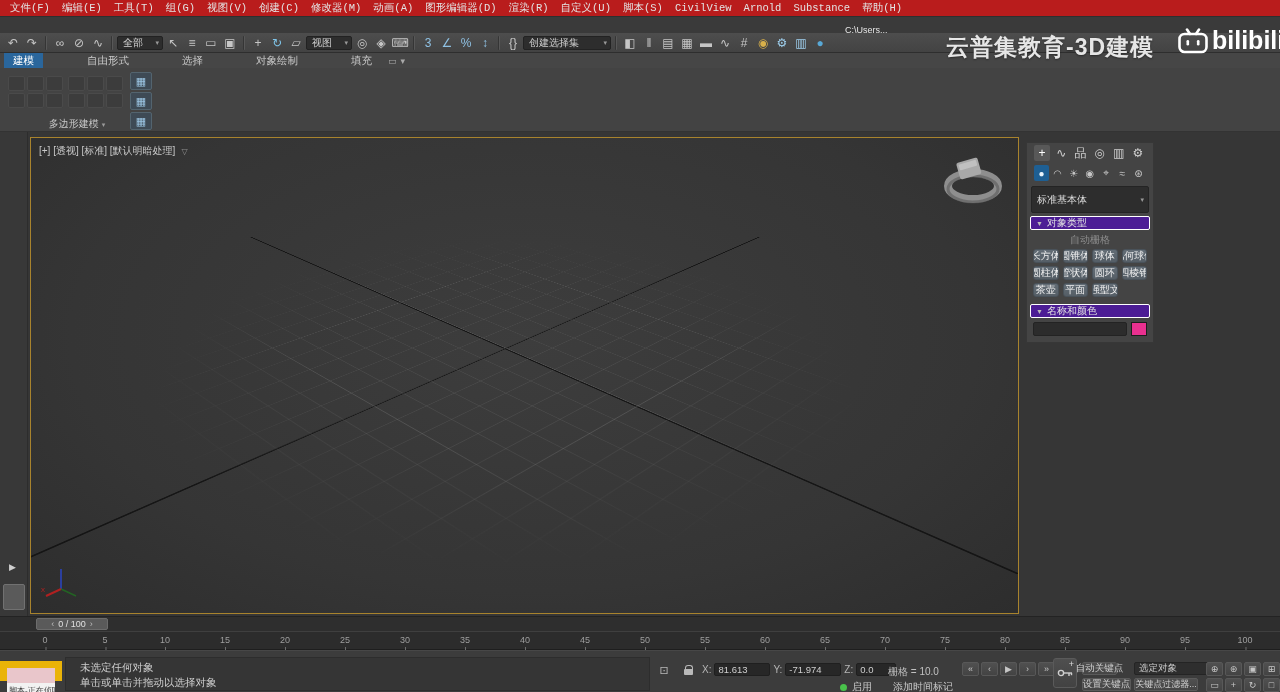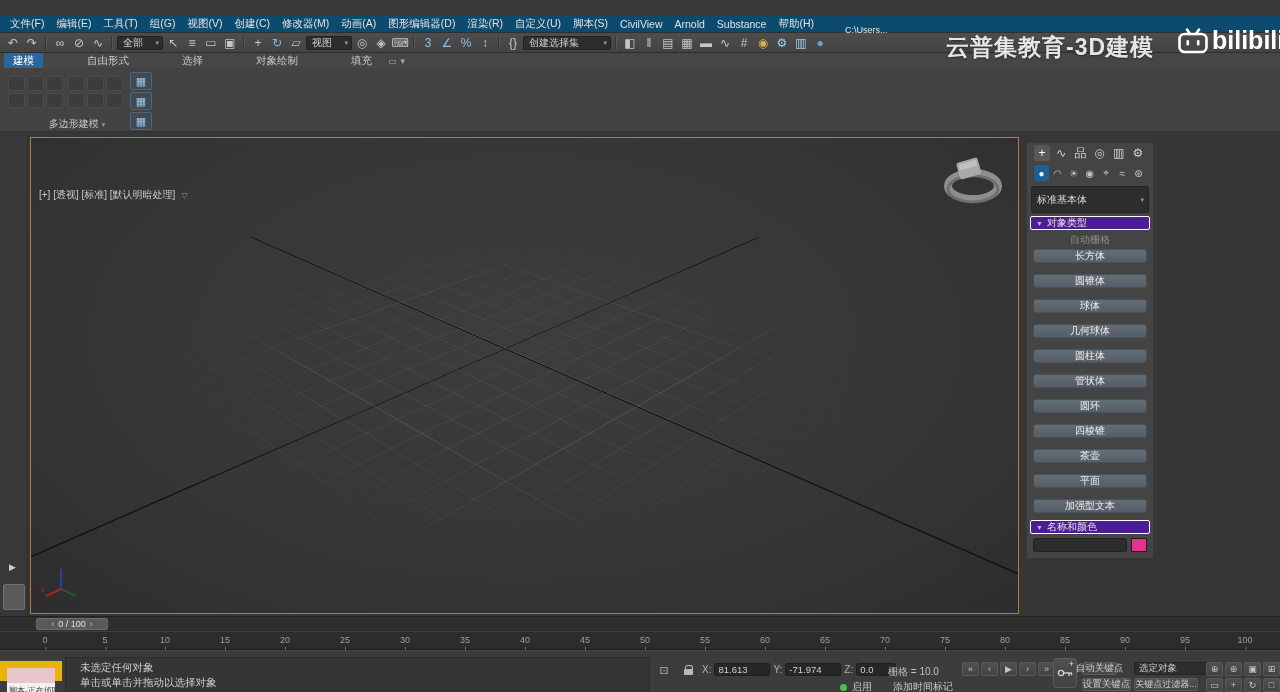--- a/index.html
+++ b/index.html
@@ -11,23 +11,23 @@
   #titlebar{position:absolute;left:0;top:0;width:1280px;height:16px;background:#181818;
     display:flex;align-items:center;gap:5px;padding:0 6px;color:#cccccc;font-size:10px;}
   .app-icon{width:10px;height:10px;background:linear-gradient(135deg,#35b6cc,#16739a);border-radius:2px;flex:none;}
   #titlebar .spacer{flex:1;}
   .ws-wrap{display:flex;gap:6px;align-items:center;color:#b5b5b5;margin-right:26px;}
   .ws-value{display:flex;align-items:center;gap:3px;background:#262626;border:1px solid #111;
     padding:0 5px;height:12px;border-radius:2px;color:#d5d5d5;}
   .ws-value .caret{font-size:7px;color:#999;}
 
   
-  #menubar{position:absolute;left:0;top:16px;width:1280px;height:17px;background:#0c4a6e;
+  #menubar{position:absolute;left:0;top:0;width:1280px;height:17px;background:#b91c1c;
     border-bottom:1px solid #2f2f2f;display:flex;align-items:center;padding:0 4px;
-    font-size:10.5px;color:#e3e3e3;}
+    font-size:10.5px;color:#e3e3e3;font-family:Liberation Mono, monospace;}
   #menubar .menu-item{padding:0 6px;height:100%;display:flex;align-items:center;white-space:nowrap;}
 
   
   #toolbar{position:absolute;left:0;top:33px;width:1280px;height:20px;
     background:linear-gradient(#4d4d4d,#434343);border-bottom:1px solid #2e2e2e;
     display:flex;align-items:center;padding:0 4px;gap:1px;}
   .tb{min-width:18px;height:17px;display:flex;align-items:center;justify-content:center;
     color:#c6c6c6;font-size:12px;border-radius:2px;flex:none;}
   .tb.sep{min-width:2px;height:14px;border-left:1px solid #353535;border-right:1px solid #585858;margin:0 3px;}
   .tb.t-dropdown{background:#2d2d2d;border:1px solid #222;height:14px;font-size:10px;
@@ -67,21 +67,21 @@
   #left-strip{position:absolute;left:0;top:0;width:28px;height:484px;background:#383838;
     border-right:1px solid #2d2d2d;}
   #strip-play{position:absolute;left:9px;top:430px;color:#cfcfcf;font-size:9px;}
   #strip-box{position:absolute;left:3px;top:452px;width:22px;height:26px;background:#5a5a5a;
     border:1px solid #717171;border-radius:2px;}
 
   #viewport{position:absolute;left:30px;top:5px;width:989px;height:477px;
     background:radial-gradient(ellipse at 50% 42%,#3d3d3d 0%,#353535 65%,#2d2d2d 100%);
     border:1px solid #a8832d;overflow:hidden;}
   .vp-label{position:absolute;left:8px;top:6px;font-size:10px;color:#c9c9c9;z-index:5;
-    display:flex;gap:6px;align-items:center;margin-top:44px;}
+    display:flex;gap:6px;align-items:center;}
   .vp-filter{color:#8f8f8f;font-size:8px;}
   #grid3d{position:absolute;left:474px;top:210px;width:0;height:0;z-index:1;}
   #axis-plane{position:absolute;left:-480px;top:-480px;width:960px;height:960px;
     transform:perspective(900px) rotateX(64deg) rotateZ(45deg);}
   #axis-plane .ax{position:absolute;background:rgba(14,14,14,0.8);}
   .ax-x{left:0;right:0;top:50%;height:2px;}
   .ax-y{top:0;bottom:0;left:50%;width:2px;}
   #grid-plane{position:absolute;left:-330px;top:-330px;width:660px;height:660px;
     transform:perspective(900px) rotateX(64deg) rotateZ(45deg);
     background-image:
@@ -106,21 +106,21 @@
     font-size:10px;border-radius:2px;color:#c6c6c6;}
   .cp-cat.active{background:#1e5f93;color:#eaf4fb;}
   .cp-dd{margin:3px 4px;height:27px;background:#2d2d2d;border:1px solid #242424;border-radius:2px;
     color:#dcdcdc;font-size:10px;display:flex;align-items:center;padding:0 5px;position:relative;}
   .cp-dd::after{content:"▾";position:absolute;right:4px;font-size:7px;color:#999;}
   .rollout{margin:3px 3px 0;background:#4c1d95;border:1px solid #ffffff;border-radius:2px;
     height:14px;display:flex;align-items:center;padding:0 5px;font-size:10px;color:#e3e3e3;gap:4px;}
   .rollout .arr{font-size:7px;color:#bbb;}
   .autogrid{height:15px;display:flex;align-items:center;justify-content:center;
     color:#8d8d8d;font-size:10px;margin-top:2px;}
-  .obj-grid{display:grid;grid-template-columns:1fr;gap:11px 4px;padding:2px 6px 4px;}
+  .obj-grid{display:grid;grid-template-columns:1fr 1fr 1fr 1fr;gap:3px 4px;padding:2px 6px 4px;}
   .obj-btn{height:14px;background:linear-gradient(#636d76,#555e66);border:1px solid #49525a;
     border-radius:3px;color:#f0f0f0;font-size:10px;display:flex;align-items:center;justify-content:center;
     white-space:nowrap;overflow:hidden;}
   .name-row{display:flex;gap:4px;padding:4px 6px 0;align-items:center;}
   .name-input{flex:1;height:14px;background:#2c2c2c;border:1px solid #232323;border-radius:2px;}
   .color-swatch{width:16px;height:14px;border:1px solid #1d1d1d;}
 
   
   #timeslider{position:absolute;left:0;top:616px;width:1280px;height:15px;background:#2e2e2e;
     border-top:1px solid #232323;}

